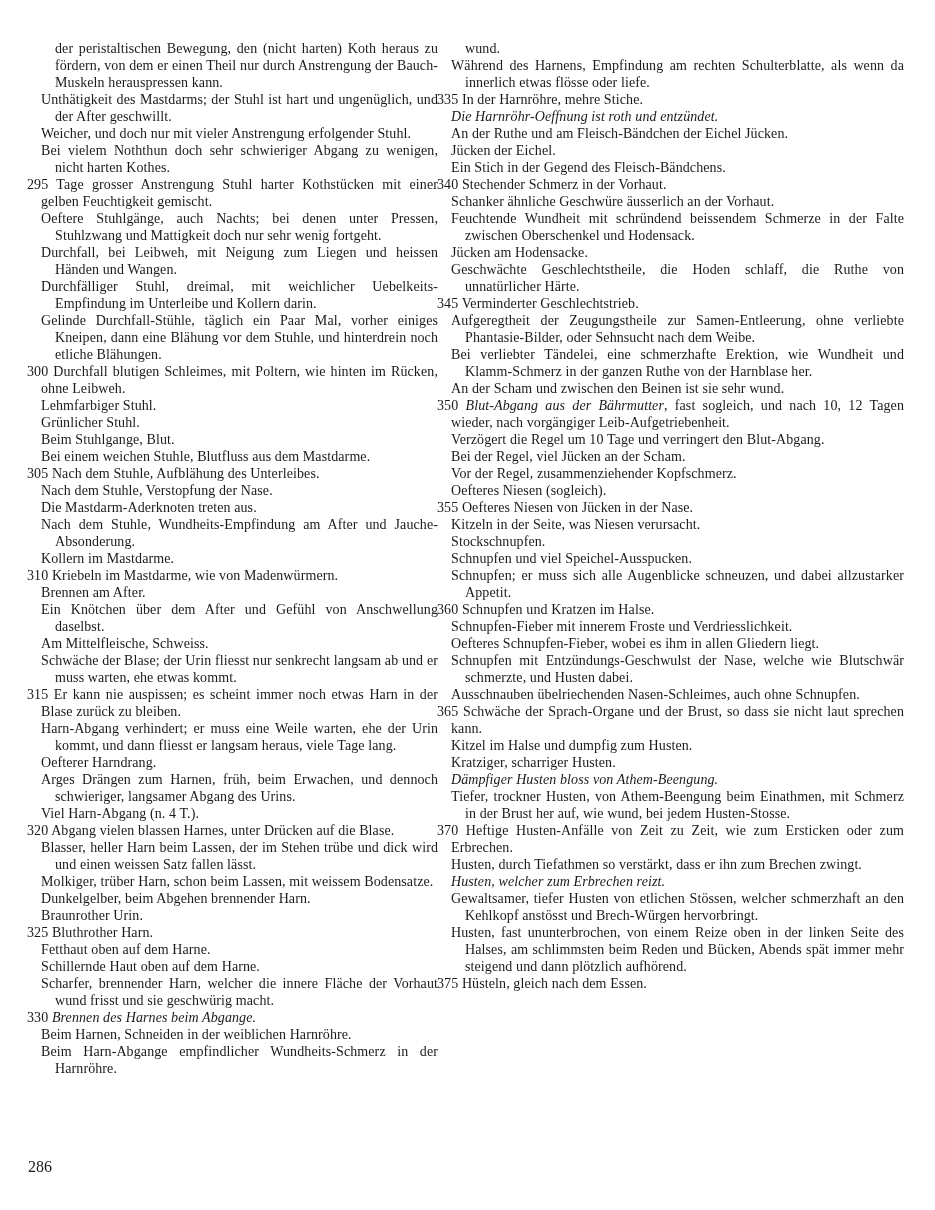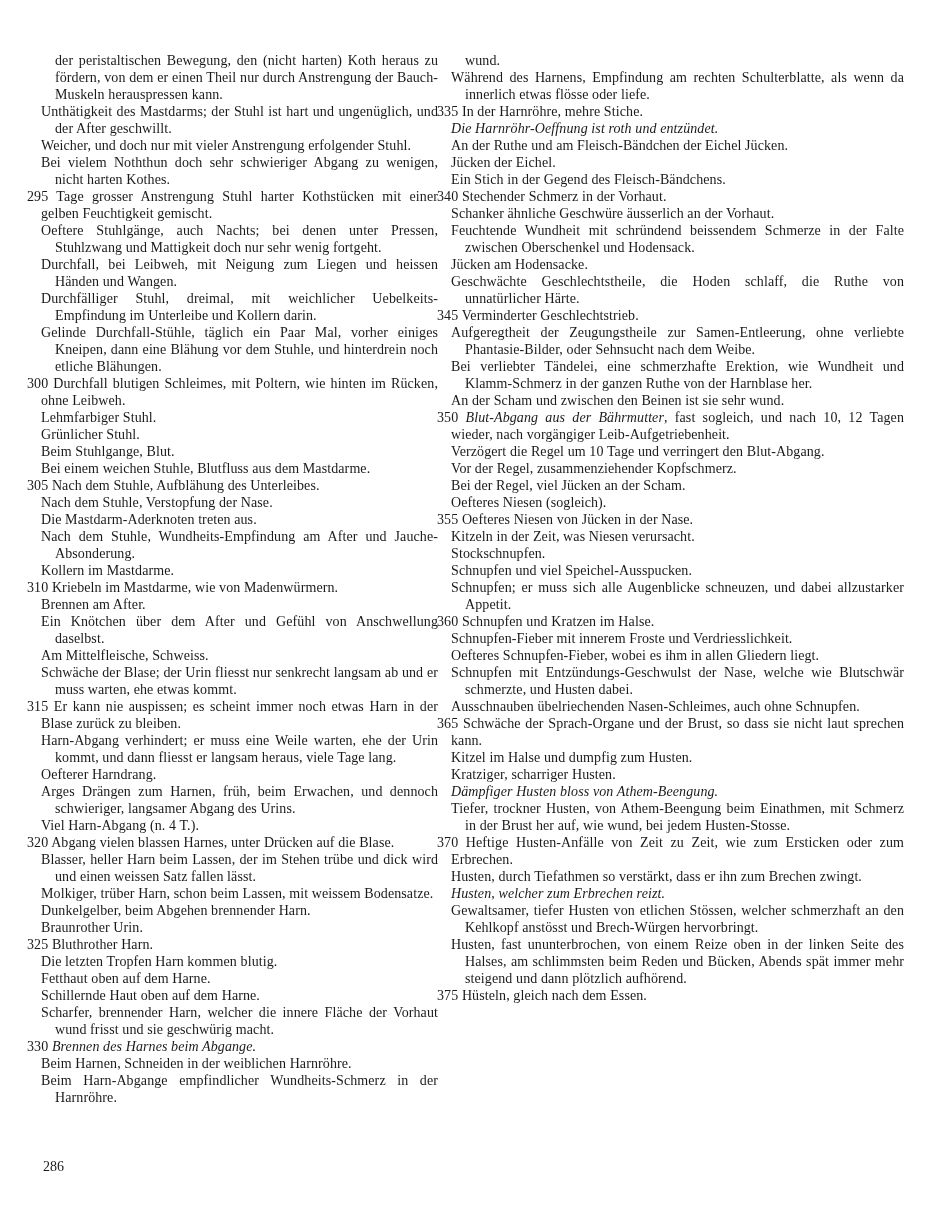--- a/index.html
+++ b/index.html
@@ -21,28 +21,28 @@
   }
   .col-left  { left: 27px;  width: 411px; }
   .col-right { left: 437px; width: 467px; }
   p.entry {
     margin: 0;
     padding-left: 28px;
     text-indent: -14px;
     text-align: justify;
   }
   p.entry.numbered { padding-left: 14px; text-indent: -14px; }
-  p.entry.cont { padding-left: 28px; text-indent: 0; margin-top: 12px; }
+  p.entry.cont { padding-left: 28px; text-indent: 0; }
   .entry-num { font-style: normal; }
   .it { font-style: italic; }
   .page-number {
     position: absolute;
-    left: 43px;
+    left: 28px;
     top: 1160px;
-    font-size: 14px;
+    font-size: 16px;
     line-height: 14px;
   }
 </style>
 </head>
 <body>
 
 <div class="page">
   <div class="col col-left" id="col-left">
       <p class="entry cont"><span class="">der peristaltischen Bewegung, den (nicht harten) Koth heraus zu fördern, von dem er einen Theil nur durch Anstrengung der Bauch-Muskeln herauspressen kann.</span></p>
       <p class="entry"><span class="">Unthätigkeit des Mastdarms; der Stuhl ist hart und ungenüglich, und der After geschwillt.</span></p>
@@ -72,21 +72,20 @@
       <p class="entry"><span class="">Harn-Abgang verhindert; er muss eine Weile warten, ehe der Urin kommt, und dann fliesst er langsam heraus, viele Tage lang.</span></p>
       <p class="entry"><span class="">Oefterer Harndrang.</span></p>
       <p class="entry"><span class="">Arges Drängen zum Harnen, früh, beim Erwachen, und dennoch schwieriger, langsamer Abgang des Urins.</span></p>
       <p class="entry"><span class="">Viel Harn-Abgang (n. 4 T.).</span></p>
       <p class="entry numbered"><span class="entry-num">320 </span><span class="">Abgang vielen blassen Harnes, unter Drücken auf die Blase.</span></p>
       <p class="entry"><span class="">Blasser, heller Harn beim Lassen, der im Stehen trübe und dick wird und einen weissen Satz fallen lässt.</span></p>
       <p class="entry"><span class="">Molkiger, trüber Harn, schon beim Lassen, mit weissem Bodensatze.</span></p>
       <p class="entry"><span class="">Dunkelgelber, beim Abgehen brennender Harn.</span></p>
       <p class="entry"><span class="">Braunrother Urin.</span></p>
       <p class="entry numbered"><span class="entry-num">325 </span><span class="">Bluthrother Harn.</span></p>
-      <p class="entry"><span class="">Die letzten Tropfen Harn kommen blutig.</span></p>
       <p class="entry"><span class="">Fetthaut oben auf dem Harne.</span></p>
       <p class="entry"><span class="">Schillernde Haut oben auf dem Harne.</span></p>
       <p class="entry"><span class="">Scharfer, brennender Harn, welcher die innere Fläche der Vorhaut wund frisst und sie geschwürig macht.</span></p>
       <p class="entry numbered"><span class="entry-num">330 </span><span class="it">Brennen des Harnes beim Abgange.</span></p>
       <p class="entry"><span class="">Beim Harnen, Schneiden in der weiblichen Harnröhre.</span></p>
       <p class="entry"><span class="">Beim Harn-Abgange empfindlicher Wundheits-Schmerz in der Harnröhre.</span></p>
     </div>
   <div class="col col-right" id="col-right">
       <p class="entry cont"><span class="">wund.</span></p>
       <p class="entry"><span class="">Während des Harnens, Empfindung am rechten Schulterblatte, als wenn da innerlich etwas flösse oder liefe.</span></p>
@@ -99,25 +98,25 @@
       <p class="entry"><span class="">Schanker ähnliche Geschwüre äusserlich an der Vorhaut.</span></p>
       <p class="entry"><span class="">Feuchtende Wundheit mit schründend beissendem Schmerze in der Falte zwischen Oberschenkel und Hodensack.</span></p>
       <p class="entry"><span class="">Jücken am Hodensacke.</span></p>
       <p class="entry"><span class="">Geschwächte Geschlechtstheile, die Hoden schlaff, die Ruthe von unnatürlicher Härte.</span></p>
       <p class="entry numbered"><span class="entry-num">345 </span><span class="">Verminderter Geschlechtstrieb.</span></p>
       <p class="entry"><span class="">Aufgeregtheit der Zeugungstheile zur Samen-Entleerung, ohne verliebte Phantasie-Bilder, oder Sehnsucht nach dem Weibe.</span></p>
       <p class="entry"><span class="">Bei verliebter Tändelei, eine schmerzhafte Erektion, wie Wundheit und Klamm-Schmerz in der ganzen Ruthe von der Harnblase her.</span></p>
       <p class="entry"><span class="">An der Scham und zwischen den Beinen ist sie sehr wund.</span></p>
       <p class="entry numbered"><span class="entry-num">350 </span><span class="it">Blut-Abgang aus der Bährmutter</span><span class="">, fast sogleich, und nach 10, 12 Tagen wieder, nach vorgängiger Leib-Aufgetriebenheit.</span></p>
       <p class="entry"><span class="">Verzögert die Regel um 10 Tage und verringert den Blut-Abgang.</span></p>
+      <p class="entry"><span class="">Bei der Regel, viel Jücken an der Scham.</span></p>
       <p class="entry"><span class="">Vor der Regel, zusammenziehender Kopfschmerz.</span></p>
-      <p class="entry"><span class="">Bei der Regel, viel Jücken an der Scham.</span></p>
       <p class="entry"><span class="">Oefteres Niesen (sogleich).</span></p>
       <p class="entry numbered"><span class="entry-num">355 </span><span class="">Oefteres Niesen von Jücken in der Nase.</span></p>
-      <p class="entry"><span class="">Kitzeln in der Zeit, was Niesen verursacht.</span></p>
+      <p class="entry"><span class="">Kitzeln in der Seite, was Niesen verursacht.</span></p>
       <p class="entry"><span class="">Stockschnupfen.</span></p>
       <p class="entry"><span class="">Schnupfen und viel Speichel-Ausspucken.</span></p>
       <p class="entry"><span class="">Schnupfen; er muss sich alle Augenblicke schneuzen, und dabei allzustarker Appetit.</span></p>
       <p class="entry numbered"><span class="entry-num">360 </span><span class="">Schnupfen und Kratzen im Halse.</span></p>
       <p class="entry"><span class="">Schnupfen-Fieber mit innerem Froste und Verdriesslichkeit.</span></p>
       <p class="entry"><span class="">Oefteres Schnupfen-Fieber, wobei es ihm in allen Gliedern liegt.</span></p>
       <p class="entry"><span class="">Schnupfen mit Entzündungs-Geschwulst der Nase, welche wie Blutschwär schmerzte, und Husten dabei.</span></p>
       <p class="entry"><span class="">Ausschnauben übelriechenden Nasen-Schleimes, auch ohne Schnupfen.</span></p>
       <p class="entry numbered"><span class="entry-num">365 </span><span class="">Schwäche der Sprach-Organe und der Brust, so dass sie nicht laut sprechen kann.</span></p>
       <p class="entry"><span class="">Kitzel im Halse und dumpfig zum Husten.</span></p>

